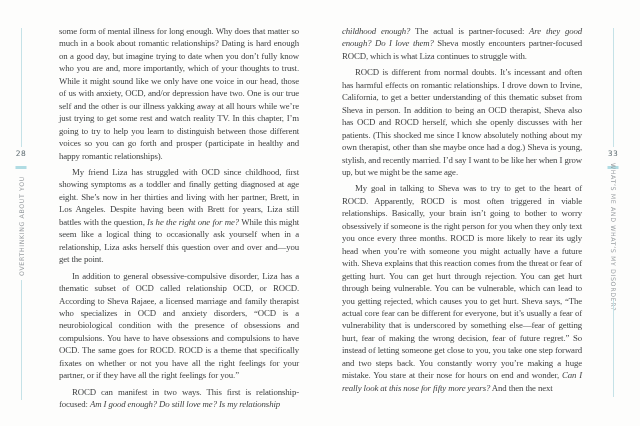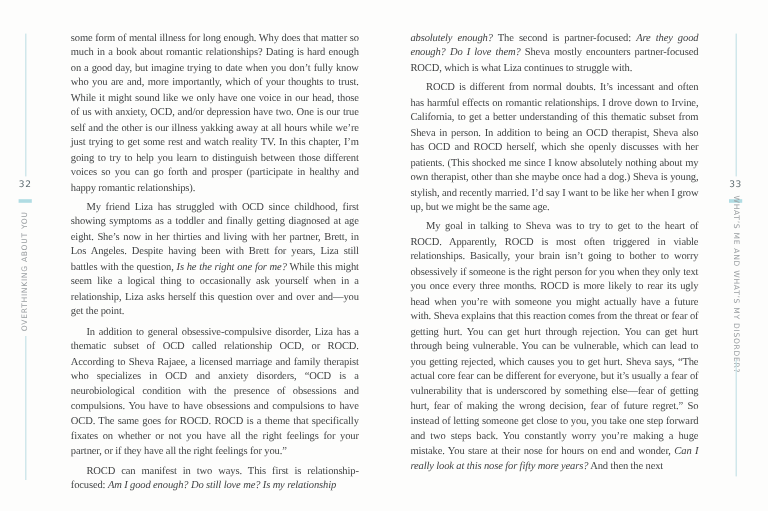--- a/index.html
+++ b/index.html
@@ -76,36 +76,36 @@
   .vtext-left  { transform: translate(-50%, -50%) rotate(-90deg); }
   .vtext-right { transform: translate(-50%, -50%) rotate(90deg); }
 </style>
 </head>
 <body>
 
 <div class="spread">
 
   <div class="page page-left">
     <div class="vline" style="left:21px; top:28px; height:119px;"></div>
-    <div class="pagenum" style="left:21px; top:149px;">32</div>
+    <div class="pagenum" style="left:21px; top:149px;">28</div>
     <div class="num-dash" style="left:21px; top:166px;"></div>
     <div class="vtext vtext-left" style="left:21px; top:226px;">OVERTHINKING ABOUT YOU</div>
     <div class="vline" style="left:21px; top:280px; height:120px;"></div>
 
     <div class="text-col">
         <p class="para"><span>some form of mental illness for long enough. Why does that matter so much in a book about romantic relationships? Dating is hard enough on a good day, but imagine trying to date when you don’t fully know who you are and, more importantly, which of your thoughts to trust. While it might sound like we only have one voice in our head, those of us with anxiety, OCD, and/or depression have two. One is our true self and the other is our illness yakking away at all hours while we’re just trying to get some rest and watch reality TV. In this chapter, I’m going to try to help you learn to distinguish between those different voices so you can go forth and prosper (participate in healthy and happy romantic relationships).</span></p>
         <p class="para indent"><span>My friend Liza has struggled with OCD since childhood, first showing symptoms as a toddler and finally getting diagnosed at age eight. She’s now in her thirties and living with her partner, Brett, in Los Angeles. Despite having been with Brett for years, Liza still battles with the question, </span><em>Is he the right one for me?</em><span> While this might seem like a logical thing to occasionally ask yourself when in a relationship, Liza asks herself this question over and over and—you get the point.</span></p>
         <p class="para indent"><span>In addition to general obsessive-compulsive disorder, Liza has a thematic subset of OCD called relationship OCD, or ROCD. According to Sheva Rajaee, a licensed marriage and family therapist who specializes in OCD and anxiety disorders, “OCD is a neurobiological condition with the presence of obsessions and compulsions. You have to have obsessions and compulsions to have OCD. The same goes for ROCD. ROCD is a theme that specifically fixates on whether or not you have all the right feelings for your partner, or if they have all the right feelings for you.”</span></p>
         <p class="para indent"><span>ROCD can manifest in two ways. This first is relationship-focused: </span><em>Am I good enough? Do still love me? Is my relationship</em></p>
       </div>
   </div>
 
   <div class="page page-right">
     <div class="text-col">
-        <p class="para"><em>absolutely enough?</em><span> The second is partner-focused: </span><em>Are they good enough? Do I love them?</em><span> Sheva mostly encounters partner-focused ROCD, which is what Liza continues to struggle with.</span></p>
+        <p class="para"><em>childhood enough?</em><span> The actual is partner-focused: </span><em>Are they good enough? Do I love them?</em><span> Sheva mostly encounters partner-focused ROCD, which is what Liza continues to struggle with.</span></p>
         <p class="para indent"><span>ROCD is different from normal doubts. It’s incessant and often has harmful effects on romantic relationships. I drove down to Irvine, California, to get a better understanding of this thematic subset from Sheva in person. In addition to being an OCD therapist, Sheva also has OCD and ROCD herself, which she openly discusses with her patients. (This shocked me since I know absolutely nothing about my own therapist, other than she maybe once had a dog.) Sheva is young, stylish, and recently married. I’d say I want to be like her when I grow up, but we might be the same age.</span></p>
         <p class="para indent"><span>My goal in talking to Sheva was to try to get to the heart of ROCD. Apparently, ROCD is most often triggered in viable relationships. Basically, your brain isn’t going to bother to worry obsessively if someone is the right person for you when they only text you once every three months. ROCD is more likely to rear its ugly head when you’re with someone you might actually have a future with. Sheva explains that this reaction comes from the threat or fear of getting hurt. You can get hurt through rejection. You can get hurt through being vulnerable. You can be vulnerable, which can lead to you getting rejected, which causes you to get hurt. Sheva says, “The actual core fear can be different for everyone, but it’s usually a fear of vulnerability that is underscored by something else—fear of getting hurt, fear of making the wrong decision, fear of future regret.” So instead of letting someone get close to you, you take one step forward and two steps back. You constantly worry you’re making a huge mistake. You stare at their nose for hours on end and wonder, </span><em>Can I really look at this nose for fifty more years?</em><span> And then the next</span></p>
       </div>
 
     <div class="vline" style="left:293px; top:28px; height:119px;"></div>
     <div class="pagenum" style="left:293px; top:149px;">33</div>
     <div class="num-dash" style="left:293px; top:166px;"></div>
     <div class="vtext vtext-right" style="left:293px; top:237px;">WHAT’S ME AND WHAT’S MY DISORDER?</div>
     <div class="vline" style="left:293px; top:300px; height:97px;"></div>
   </div>

